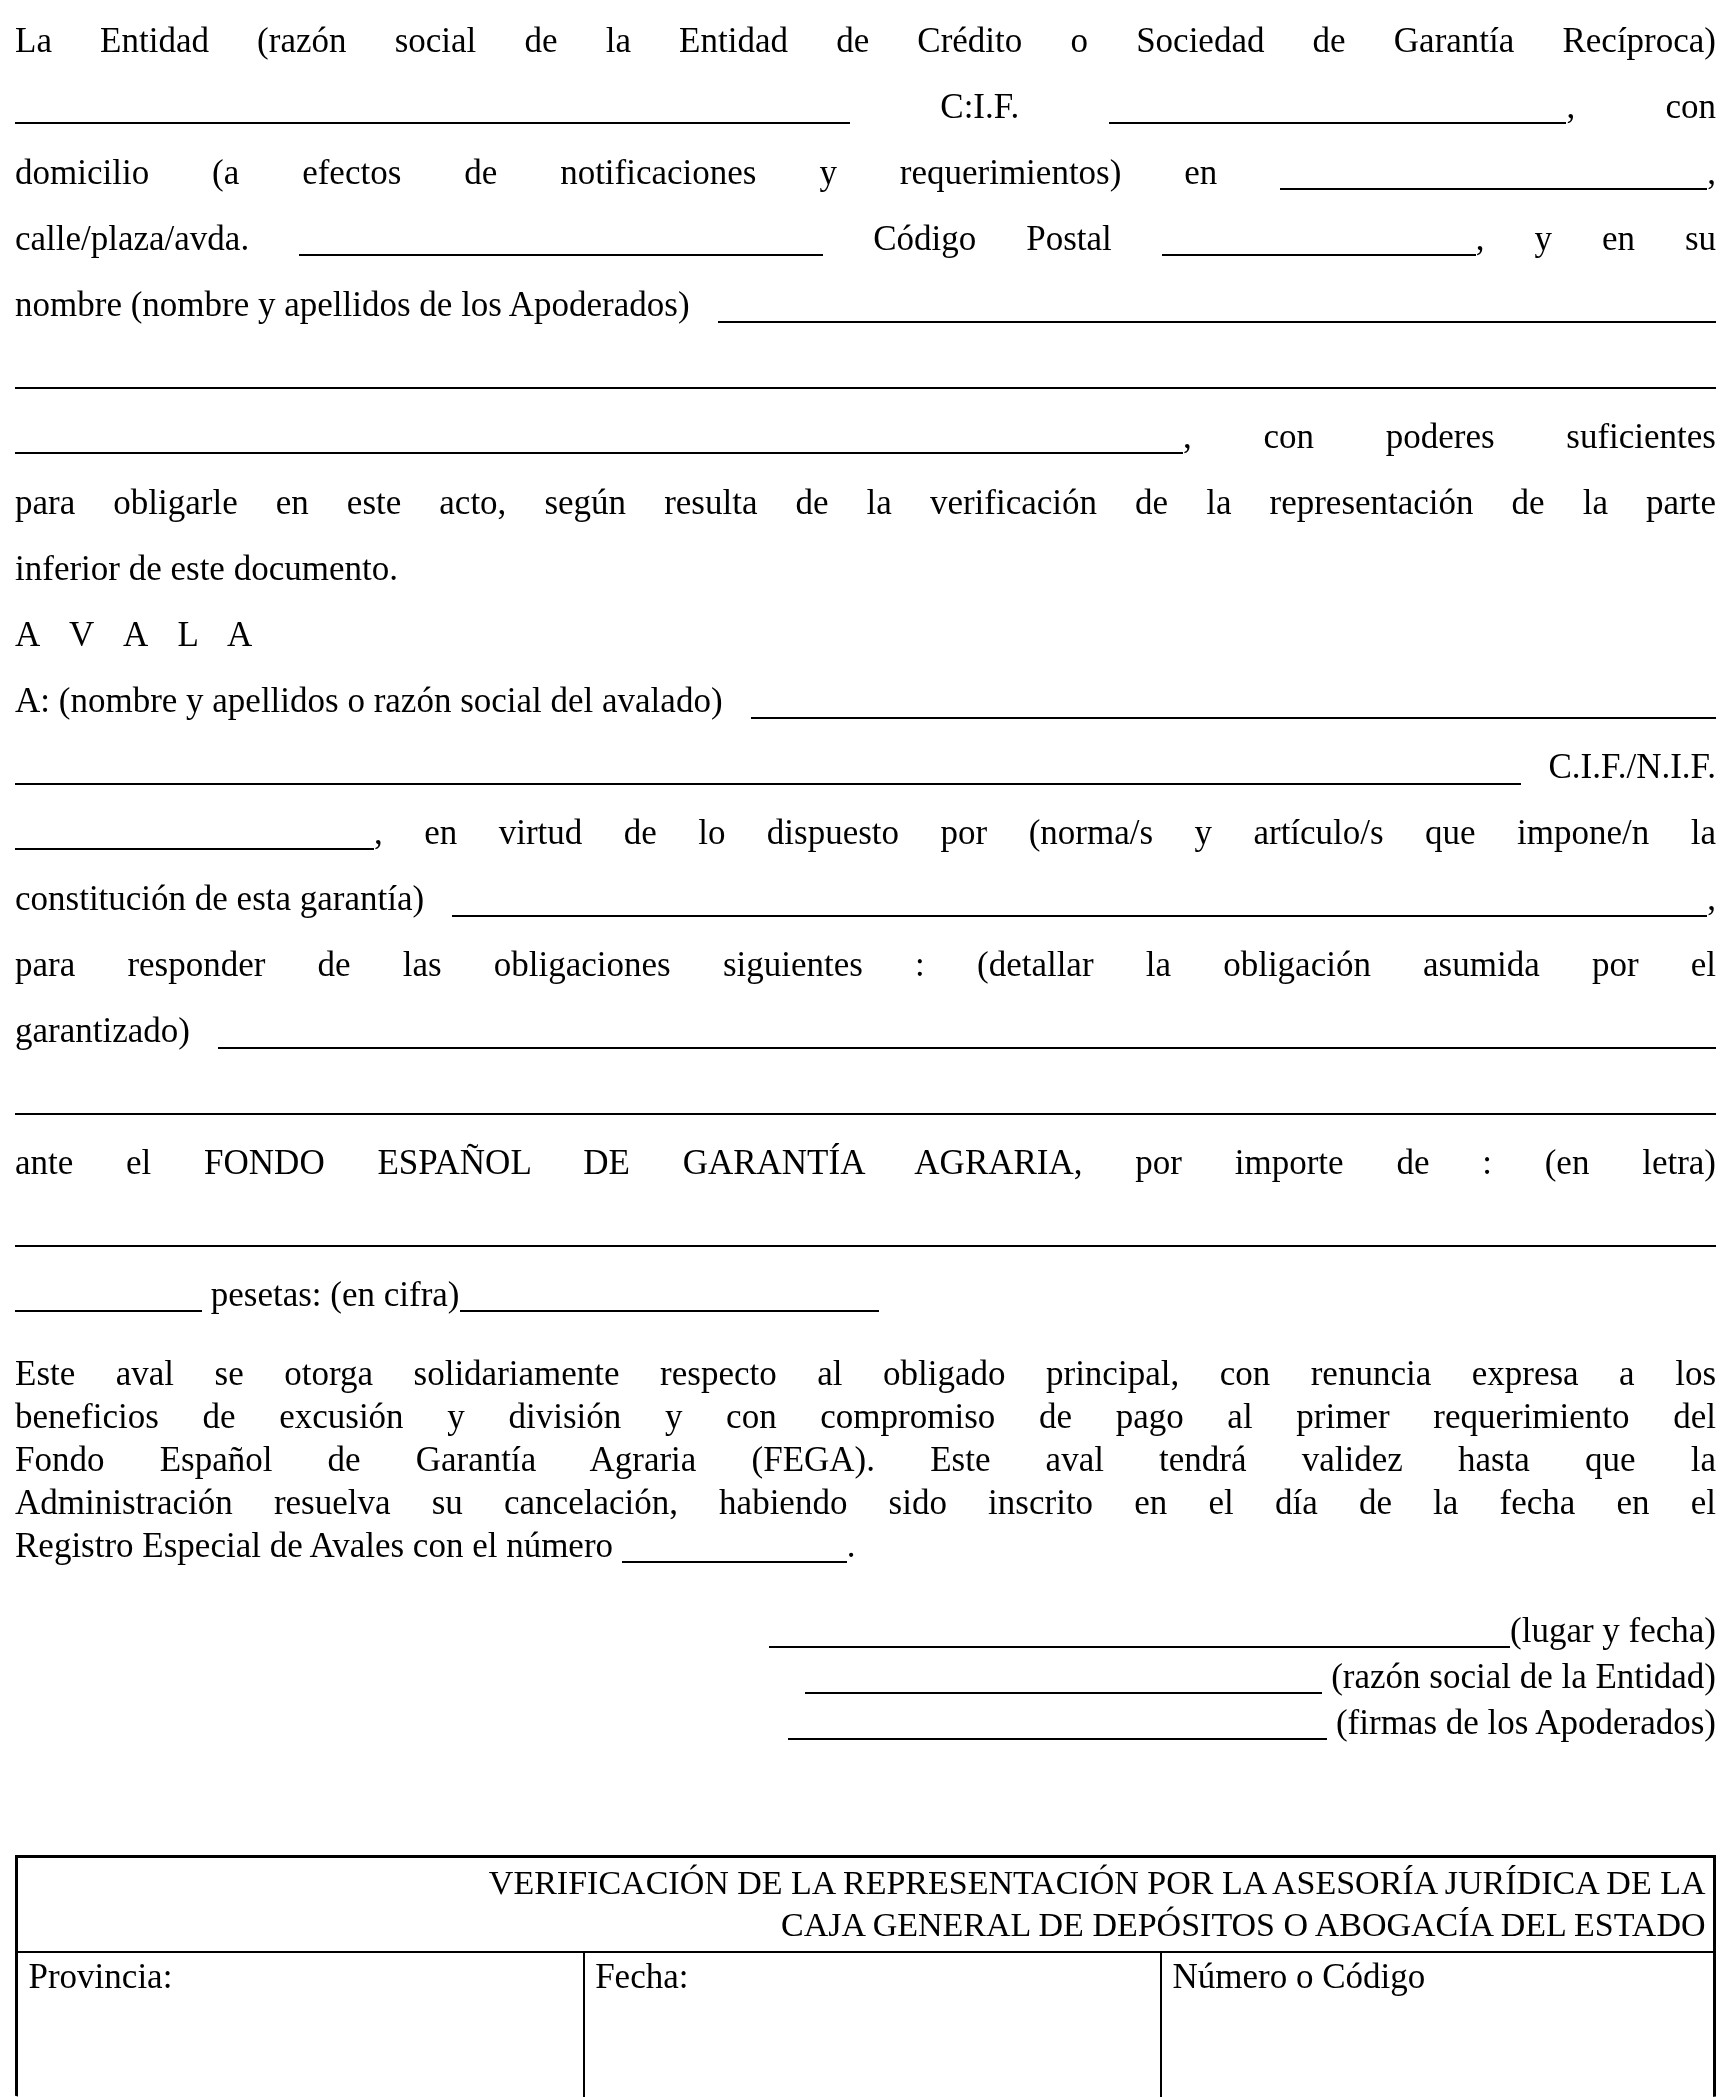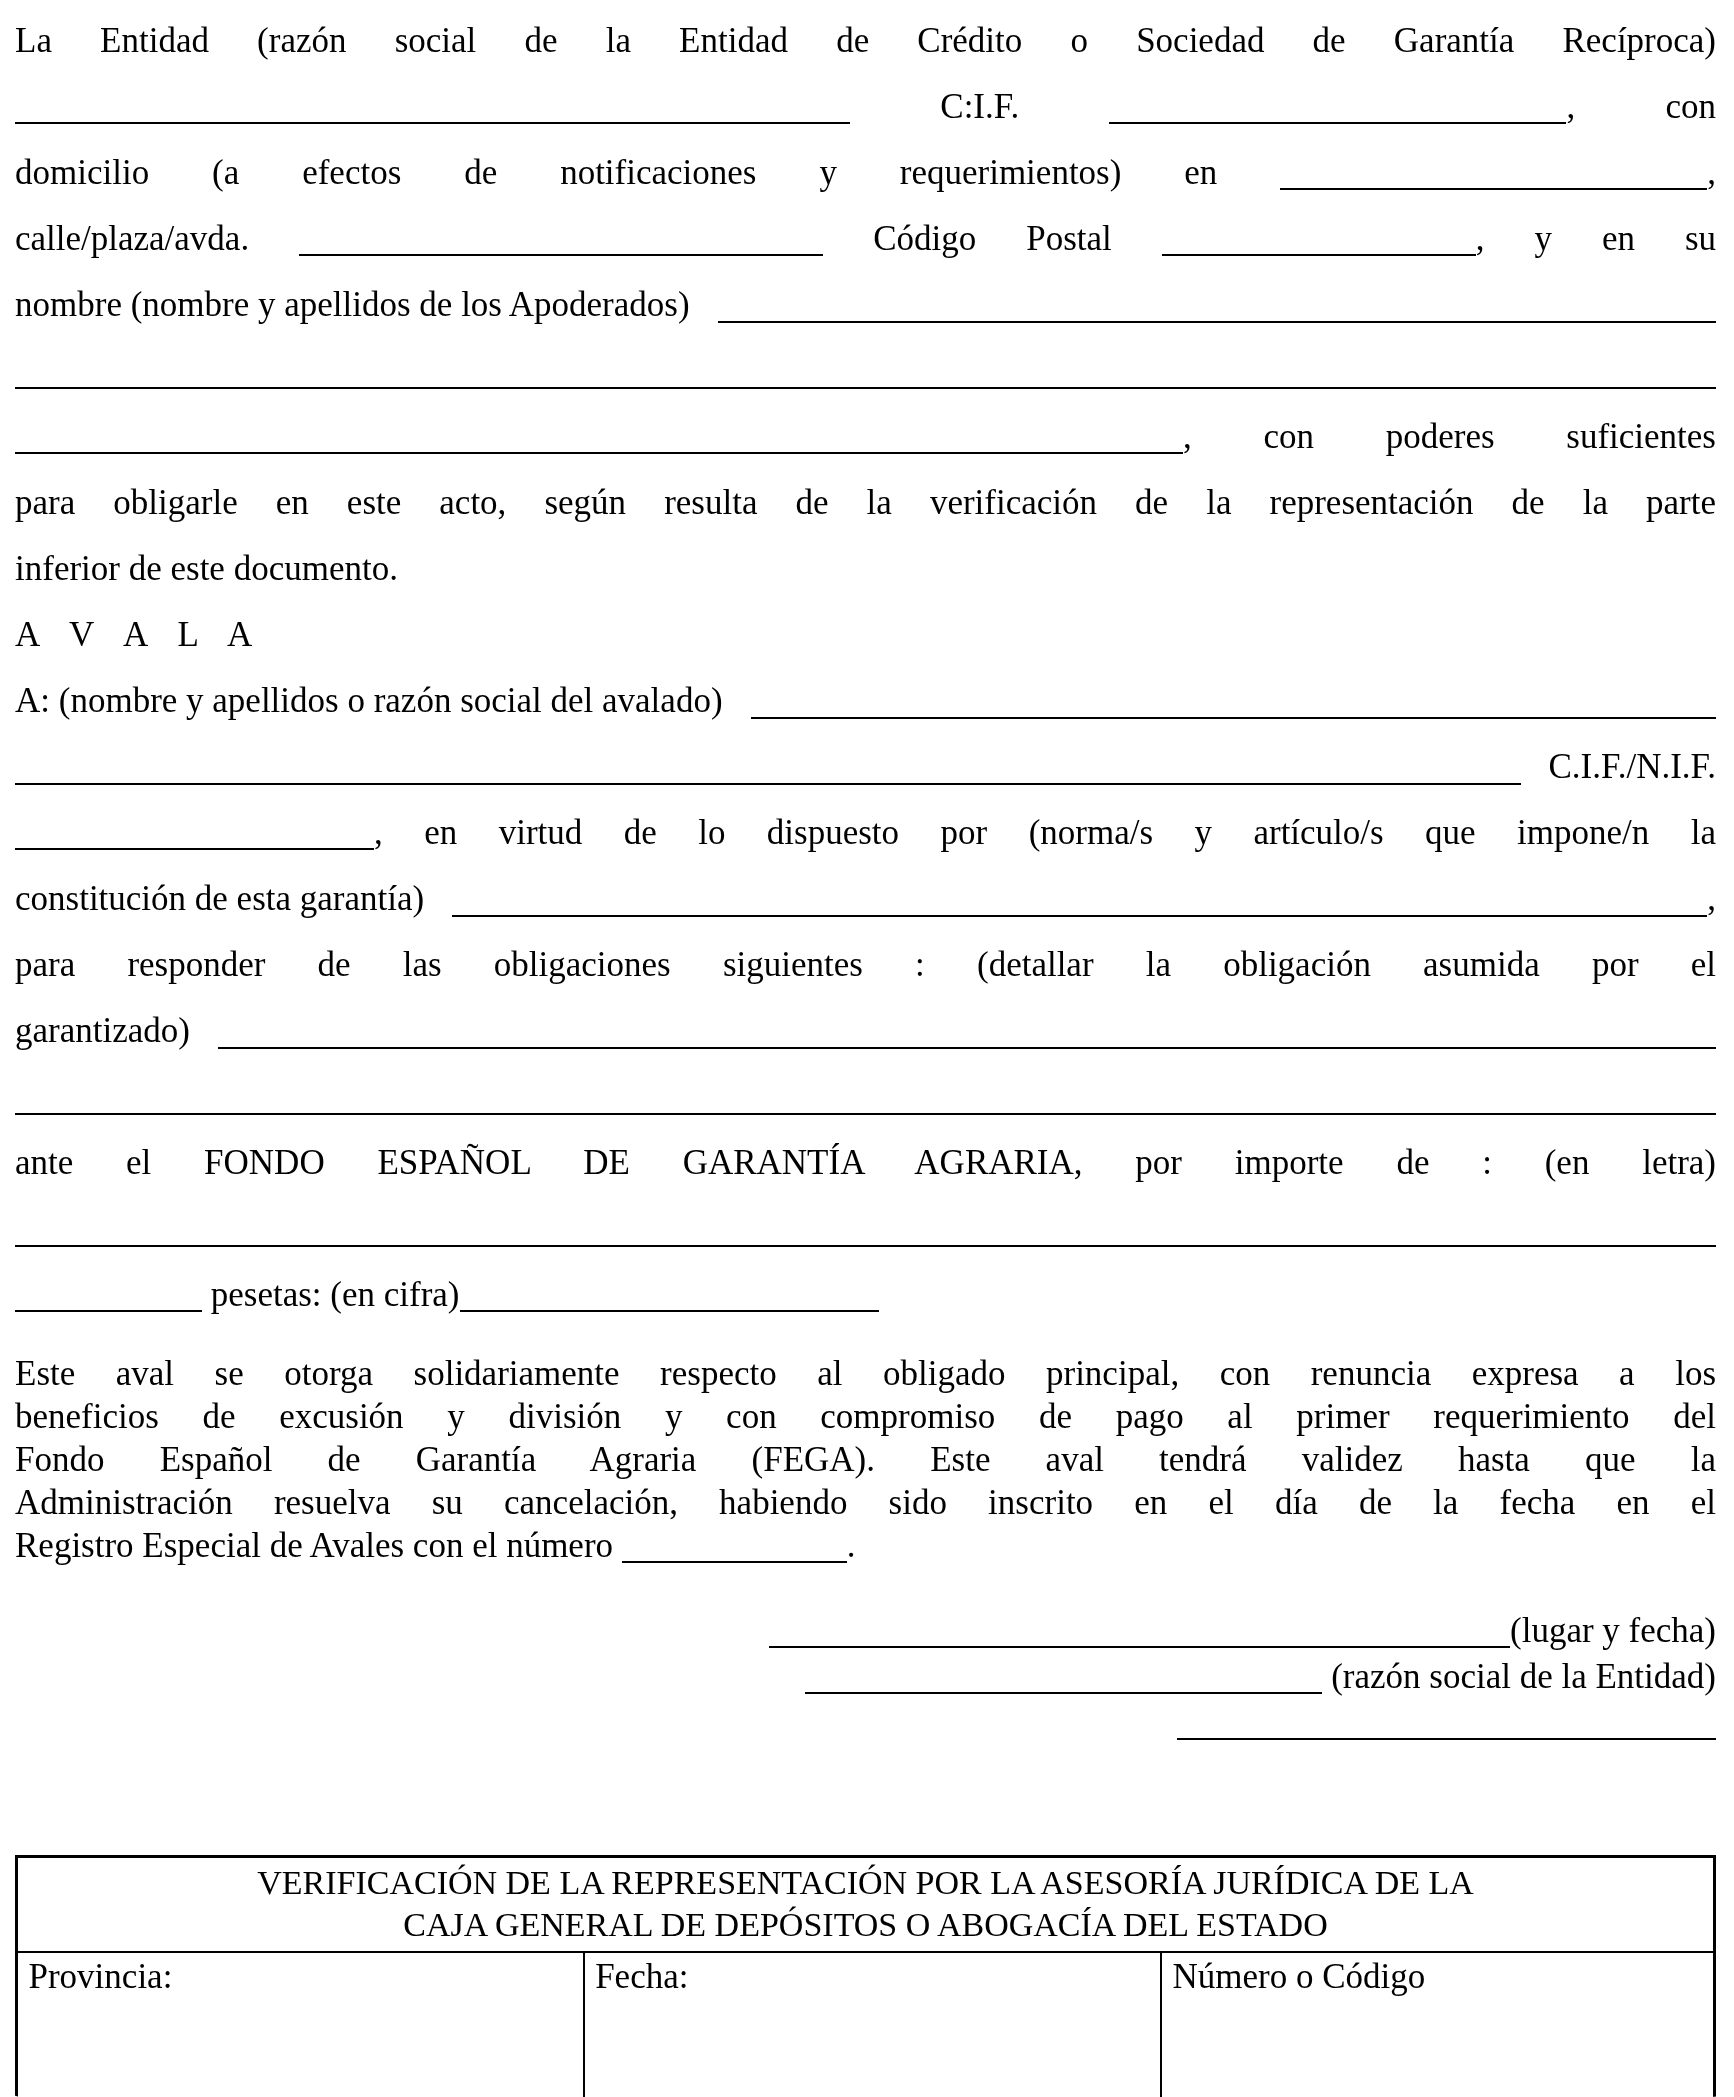--- a/index.html
+++ b/index.html
@@ -16,21 +16,21 @@
   .iblank{display:inline-block;height:0;border-bottom:2.2px solid #000;vertical-align:-6px}
   .sp{margin-left:28px}
   .nw{white-space:nowrap}
   .center{letter-spacing:7.5px;word-spacing:7.5px}
   .para{margin-top:24px}
   .pline{line-height:43px}
   .sigblock{margin-top:41px}
   .sig{line-height:46px;text-align:right}
   .vtable{width:100%;margin-top:109px;border-collapse:collapse;border:3.7px solid #000}
   .vtable td{border:2.2px solid #000}
-  .th-cell{text-align:center;padding:4.5px 7.5px;font-size:34px;line-height:42px}
+  .th-cell{text-align:right;padding:4.5px 7.5px;font-size:34px;line-height:42px}
   .lbl-cell{vertical-align:top;height:153px;padding:4.5px 10.5px}
 </style>
 </head>
 <body>
 
 <div class="page">
 
   <div class="line just">
     <span>La Entidad (razón social de la Entidad de Crédito o Sociedad de Garantía Recíproca)</span>
   </div>
@@ -150,20 +150,21 @@
   <div class="sigblock">
     <div class="sig">
       <span class="iblank" style="width:741px"></span><span>(lugar y fecha)</span>
     </div>
     <div class="sig">
       <span class="iblank" style="width:517px"></span>
       <span>(razón social de la Entidad)</span>
     </div>
     <div class="sig">
       <span class="iblank" style="width:539px"></span>
+      <span>(firmas de los Apoderados)</span>
     </div>
   </div>
 
   <table class="vtable">
     <tbody>
         <tr>
       <td class="th-cell" colspan="3">
         <div>VERIFICACIÓN DE LA REPRESENTACIÓN POR LA ASESORÍA JURÍDICA DE LA</div>
         <div>CAJA GENERAL DE DEPÓSITOS O ABOGACÍA DEL ESTADO</div>
       </td>

